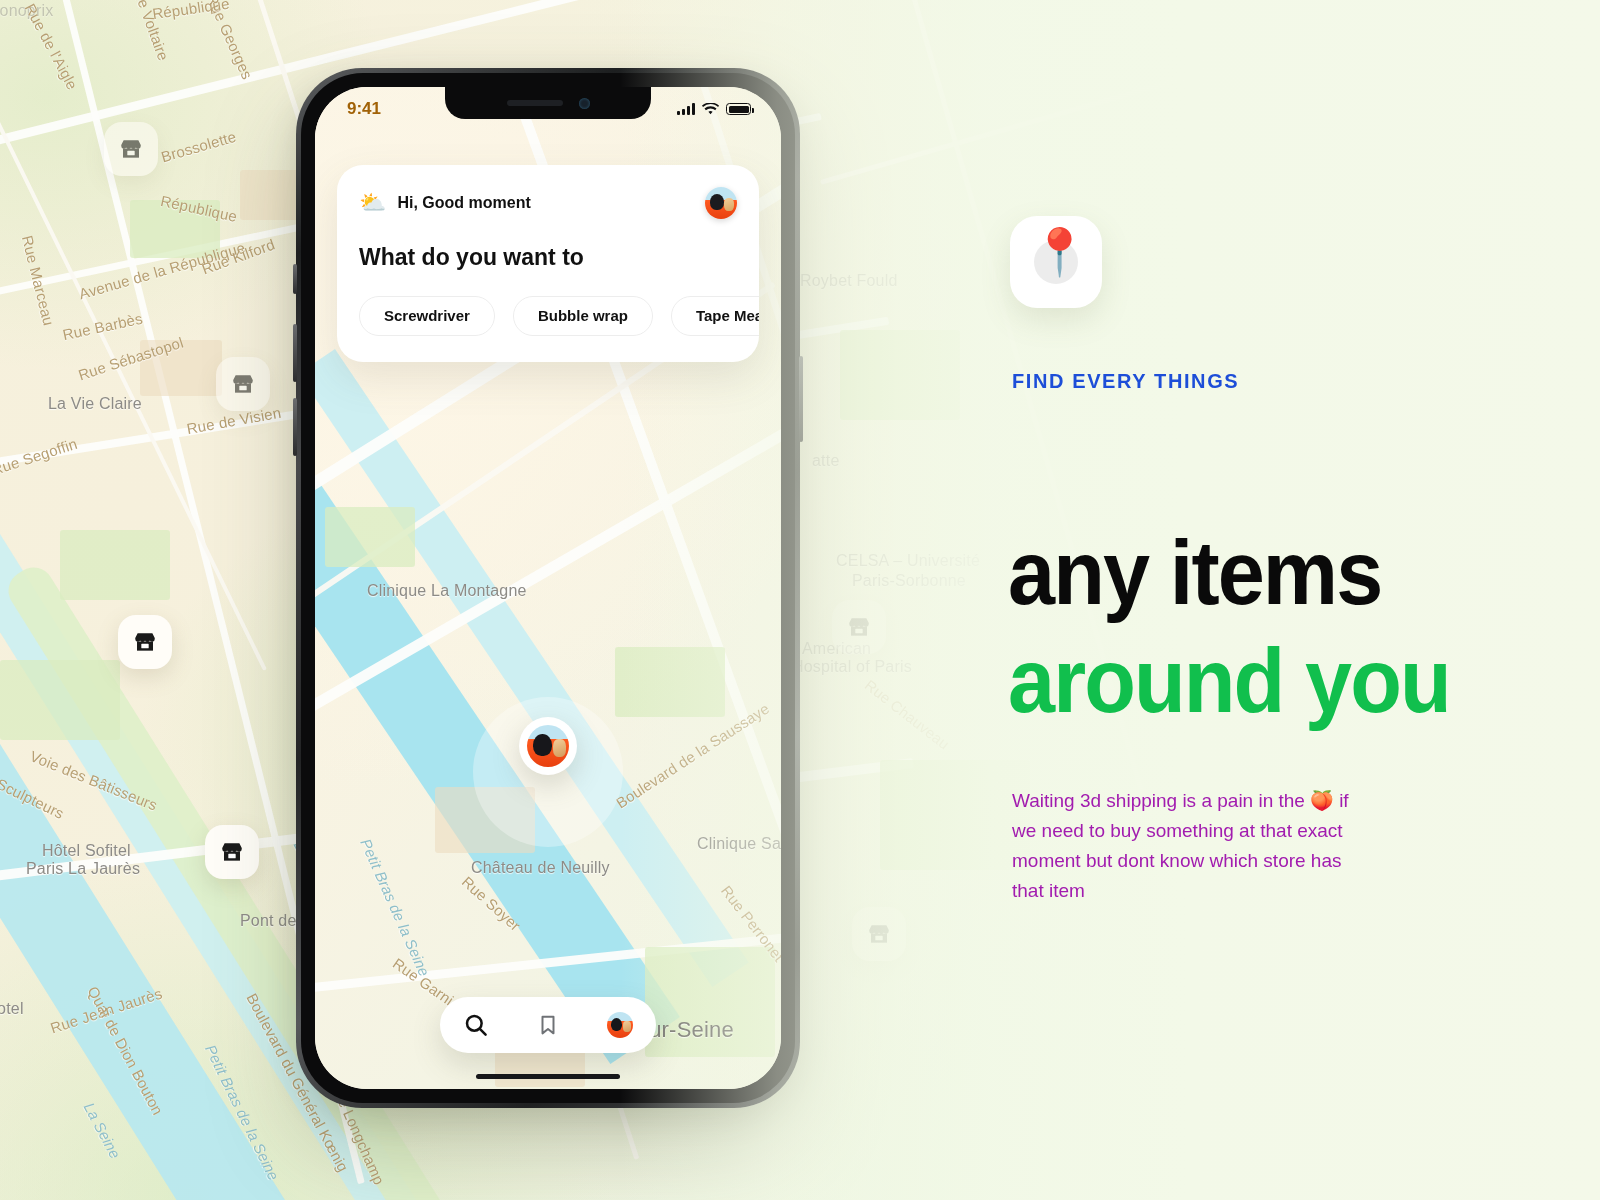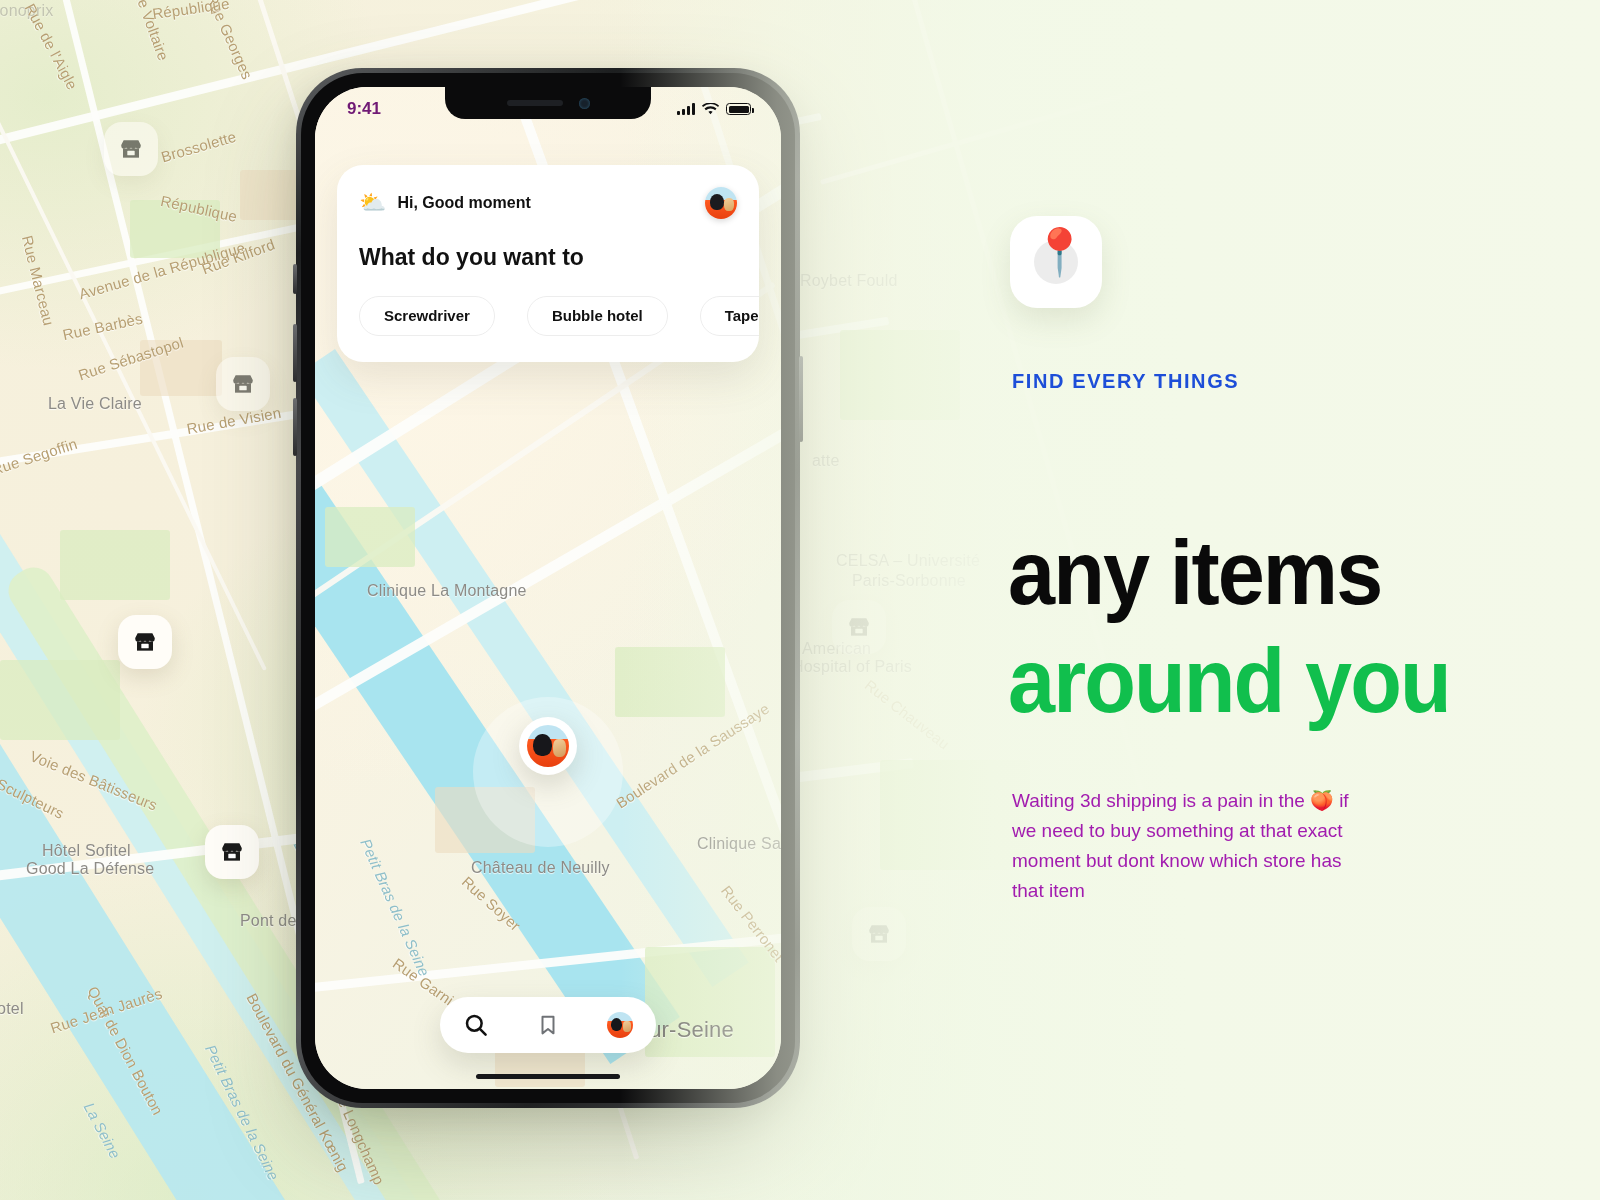--- a/index.html
+++ b/index.html
@@ -106,21 +106,21 @@
   .phone-map{ position:absolute; inset:0; overflow:hidden;
     background:
       radial-gradient(circle at 18% 26%, #fdf6e6 0%, rgba(253,246,230,0) 55%),
       linear-gradient(125deg,#fbf5e6 0%,#f8f3e2 40%,#f4f4e4 70%,#f1f5e2 100%);
   }
 
   
   .statusbar{
     position:absolute; top:0; left:0; right:0; height:44px; z-index:25;
     display:flex; align-items:center; justify-content:space-between;
-    padding:0 30px 0 32px; color:#701a75;
+    padding:0 30px 0 32px; color:#a16207;
     font-size:17px; font-weight:bold;
   }
   .sb-right{ display:flex; align-items:center; gap:7px; }
   .bars{ display:flex; align-items:flex-end; gap:2px; height:12px; }
   .bars i{ width:3px; background:#111; border-radius:1px; display:block; }
   .bars i:nth-child(1){height:4px} .bars i:nth-child(2){height:6px}
   .bars i:nth-child(3){height:9px} .bars i:nth-child(4){height:12px}
   .batt{ width:25px; height:12px; border:1.6px solid #111; border-radius:3.5px; padding:1.5px; position:relative; }
   .batt::after{ content:""; position:absolute; right:-4px; top:3.5px; width:2px; height:5px; background:#111; border-radius:0 1px 1px 0; }
   .batt i{ display:block; width:100%; height:100%; background:#111; border-radius:1.5px; }
@@ -149,21 +149,21 @@
   .headline{ margin-top:22px; font-size:23px; font-weight:bold; color:#111; line-height:1.42; }
   .headline .green{ color:#11bf4d; display:block; }
 
   .search-input{
     margin-top:22px; height:50px; background:#f2f2f2; border-radius:14px;
     display:flex; align-items:center; gap:12px; padding:0 18px;
   }
   .search-input .ph{ color:#a8a8a8; font-size:17px; }
   .search-ic{ width:18px; height:18px; flex:none; }
 
-  .chips{ margin-top:22px; display:flex; gap:32px; }
+  .chips{ margin-top:22px; display:flex; gap:18px; }
   .chip{
     flex:none; height:40px; padding:0 24px; border-radius:20px;
     border:1.4px solid #ededed; background:#fff; color:#111;
     font-size:15px; font-weight:bold; display:flex; align-items:center; white-space:nowrap;
   }
 
   
   .user-marker{
     position:absolute; left:50%; top:630px; transform:translateX(-50%);
     width:58px; height:58px; border-radius:50%; background:#fff;
@@ -274,21 +274,21 @@
       <div class="map-label " style="left: 200px; top: 248px; transform: rotate(-20deg);">Rue Kilford</div>
       <div class="map-label " style="left: -8px; top: 272px; transform: rotate(76deg);">Rue Marceau</div>
       <div class="map-label " style="left: 62px; top: 318px; transform: rotate(-12deg);">Rue Barbès</div>
       <div class="map-label " style="left: 76px; top: 350px; transform: rotate(-18deg);">Rue Sébastopol</div>
       <div class="map-label poi" style="left: 48px; top: 395px;">La Vie Claire</div>
       <div class="map-label " style="left: 186px; top: 412px; transform: rotate(-10deg);">Rue de Visien</div>
       <div class="map-label " style="left: -10px; top: 448px; transform: rotate(-18deg);">Rue Segoffin</div>
       <div class="map-label " style="left: 26px; top: 772px; transform: rotate(22deg);">Voie des Bâtisseurs</div>
       <div class="map-label " style="left: -6px; top: 790px; transform: rotate(26deg);">Sculpteurs</div>
       <div class="map-label poi" style="left: 42px; top: 842px;">Hôtel Sofitel</div>
-      <div class="map-label poi" style="left: 26px; top: 860px;">Good La Défense</div>
+      <div class="map-label poi" style="left: 26px; top: 860px;">Paris La Jaurès</div>
       <div class="map-label poi" style="left: 240px; top: 912px;">Pont de Neuilly</div>
       <div class="map-label " style="left: 48px; top: 1002px; transform: rotate(-18deg);">Rue Jean Jaurès</div>
       <div class="map-label poi" style="left: -12px; top: 1000px;">hotel</div>
       <div class="map-label " style="left: 54px; top: 1042px; transform: rotate(62deg);">Quai de Dion Bouton</div>
       <div class="map-label water" style="left: 72px; top: 1122px; transform: rotate(62deg);">La Seine</div>
       <div class="map-label water" style="left: 168px; top: 1104px; transform: rotate(64deg);">Petit Bras de la Seine</div>
       <div class="map-label " style="left: 198px; top: 1074px; transform: rotate(62deg);">Boulevard du Général Kœnig</div>
       <div class="map-label " style="left: 286px; top: 1114px; transform: rotate(66deg);">Rue de Longchamp</div>
       <div class="map-label water" style="left: 282px; top: 860px; transform: rotate(62deg);">La Seine</div>
       <div class="map-label poi dim" style="left: 800px; top: 272px;">Roybet Fould</div>
@@ -419,21 +419,21 @@
             <div class="avatar"></div>
           </div>
 
           <div class="headline">
             <span>What do you want to</span>
           </div>
 
 
           <div class="chips" id="chip-row">
               <div class="chip">Screwdriver</div>
-              <div class="chip">Bubble hotel</div>
+              <div class="chip">Bubble wrap</div>
               <div class="chip">Tape Meas</div>
             </div>
         </div>
 
         <div class="tabbar">
           <div class="tab">
             <svg width="24" height="24" viewBox="0 0 20 20">
               <circle cx="8.6" cy="8.6" r="6.1" fill="none" stroke="#111" stroke-width="2.1"></circle>
               <line x1="13.2" y1="13.2" x2="18" y2="18" stroke="#111" stroke-width="2.1" stroke-linecap="round"></line>
             </svg>

